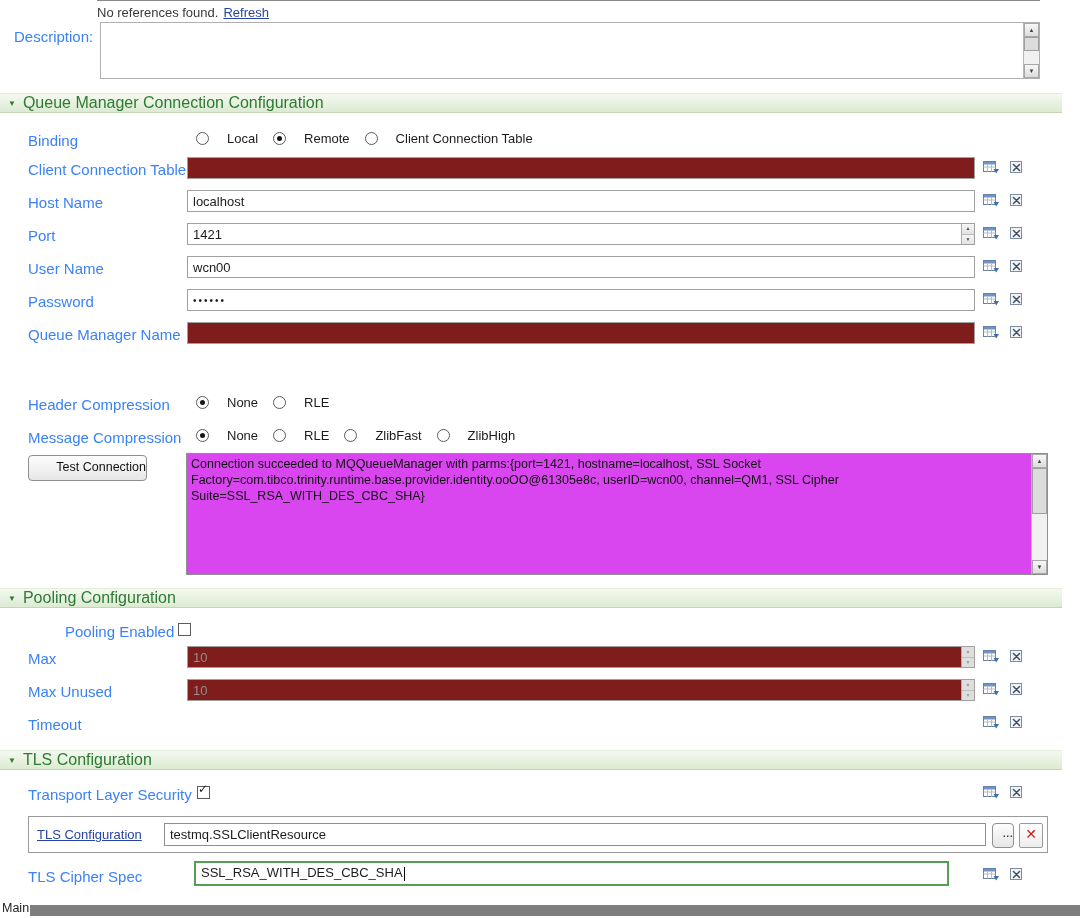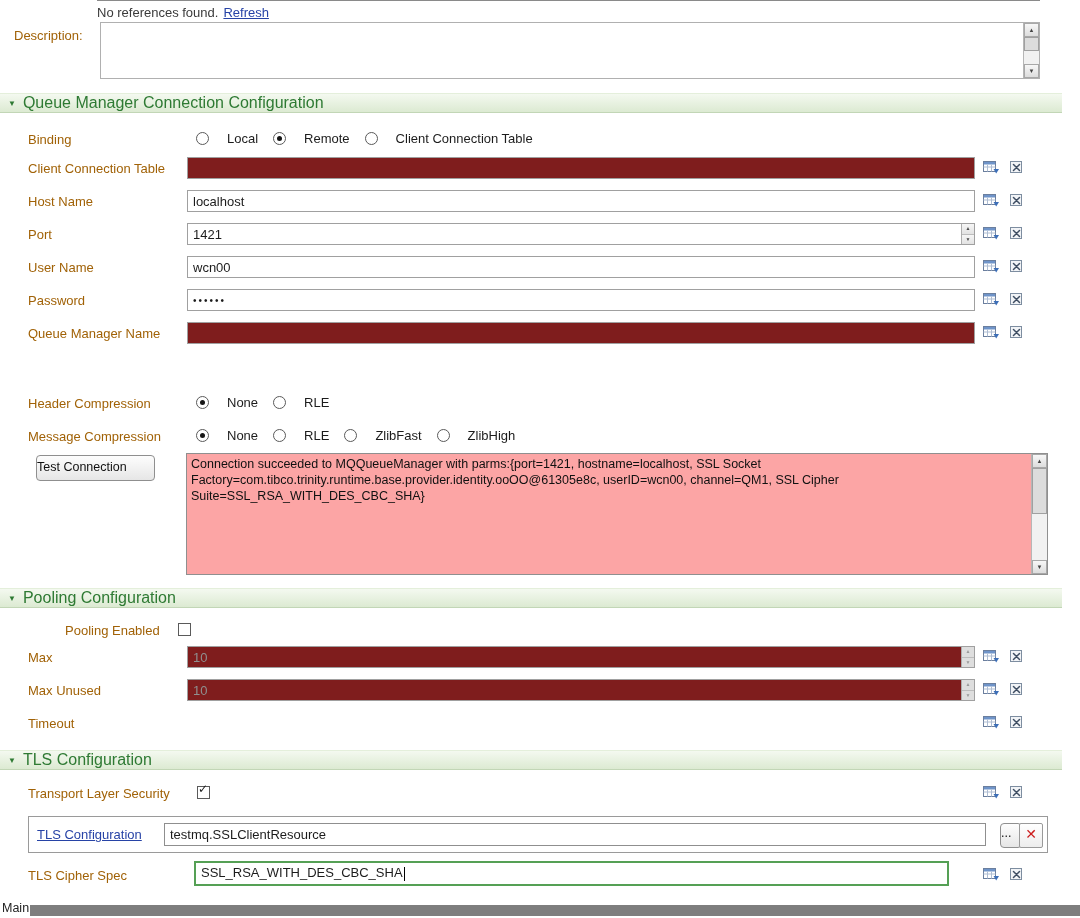--- a/index.html
+++ b/index.html
@@ -4,21 +4,21 @@
 <style>
   html,body{margin:0;padding:0;background:#ffffff;}
   .page{position:relative;width:1080px;height:918px;overflow:hidden;
         font-family:"Liberation Sans","DejaVu Sans",sans-serif;font-size:13px;color:#1c1c1c;background:#fff;}
   .abs{position:absolute;}
 
   .topline{position:absolute;left:97px;top:0;width:943px;height:1px;background:#8a8a8a;}
   .refs{position:absolute;left:97px;top:5px;font-size:13px;color:#3a3a3a;}
   .refs a{color:#2743a6;text-decoration:underline;cursor:pointer;margin-left:5px;}
 
-  .lbl{position:absolute;font-size:13px;color:#a16207;white-space:nowrap;}
+  .lbl{position:absolute;font-size:15px;color:#3b82f6;white-space:nowrap;}
 
   .textarea{position:absolute;border:1px solid #b0b0b0;background:#fff;box-sizing:border-box;}
   .vscroll{position:absolute;top:0;right:0;bottom:0;width:15px;background:#f1f1f1;border-left:1px solid #b6b6b6;}
   .sb-btn{position:absolute;left:0;right:0;height:14px;background:linear-gradient(#f7f7f7,#dddddd);
           border:1px solid #a8a8a8;box-sizing:border-box;font-size:6px;line-height:12px;text-align:center;color:#444;}
   .sb-btn.up{top:0;} .sb-btn.down{bottom:0;}
   .sb-thumb{position:absolute;left:0;right:0;background:#dcdcdc;border:1px solid #a0a0a0;box-sizing:border-box;}
 
   .section{position:absolute;left:0;width:1062px;height:20px;
            background:linear-gradient(#f4f9f0,#dcead2);border-top:1px solid #e4efdb;border-bottom:1px solid #c2d6b6;
@@ -42,24 +42,24 @@
   .radio-group{position:absolute;left:196px;top:3px;display:flex;align-items:center;gap:15px;}
   .ritem{display:flex;align-items:center;gap:18px;}
   .radio{width:11px;height:11px;border:1px solid #5a5a5a;border-radius:50%;background:#fff;position:relative;box-sizing:content-box;}
   .radio.sel::after{content:'';position:absolute;left:3px;top:3px;width:5px;height:5px;border-radius:50%;background:#161616;}
 
   .cbx{width:11px;height:11px;border:1px solid #5a5a5a;background:#fff;display:inline-block;position:relative;
        font-size:12px;line-height:11px;text-align:center;color:#1a1a1a;}
   .cbx .tick{position:absolute;left:0;top:-3px;font-weight:bold;}
 
   .btn{position:absolute;border:1px solid #8f8f8f;border-radius:4px;background:linear-gradient(#fdfdfd,#e6e6e6);
-       font-size:12.5px;text-align:left;cursor:pointer;color:#111;margin-left:8px;}
+       font-size:12.5px;text-align:right;cursor:pointer;color:#111;}
   .testbtn{left:28px;top:455px;width:117px;height:24px;line-height:22px;}
 
-  .resultbox{position:absolute;left:186px;top:453px;width:862px;height:122px;border:1px solid #8f8f8f;background:#fca5a5;
+  .resultbox{position:absolute;left:186px;top:453px;width:862px;height:122px;border:1px solid #8f8f8f;background:#d946ef;
              box-sizing:border-box;font-size:12.5px;line-height:16px;color:#111;}
   .resultbox .txt{position:absolute;left:4px;top:2px;right:20px;white-space:normal;word-break:break-word;}
 
   .tlsbox{position:absolute;left:28px;top:816px;width:1020px;height:37px;border:1px solid #9a9a9a;box-sizing:border-box;background:#fff;}
   .tlslink{position:absolute;left:8px;top:10px;color:#2743a6;text-decoration:underline;font-size:13px;cursor:pointer;white-space:nowrap;}
   .tlsinput{position:absolute;left:135px;top:6px;width:822px;height:23px;border:1px solid #8f8f8f;box-sizing:border-box;
             font-size:13px;line-height:20px;padding:1px 5px;background:#fff;}
   .dots{left:963px;top:6px;width:20px;height:23px;line-height:18px;position:absolute;}
   .redx{position:absolute;left:990px;top:6px;width:22px;height:23px;border:1px solid #9a9a9a;border-radius:2px;
         background:linear-gradient(#ffffff,#ededed);color:#cc1c1c;font-weight:bold;font-size:14px;text-align:center;line-height:21px;cursor:pointer;}

